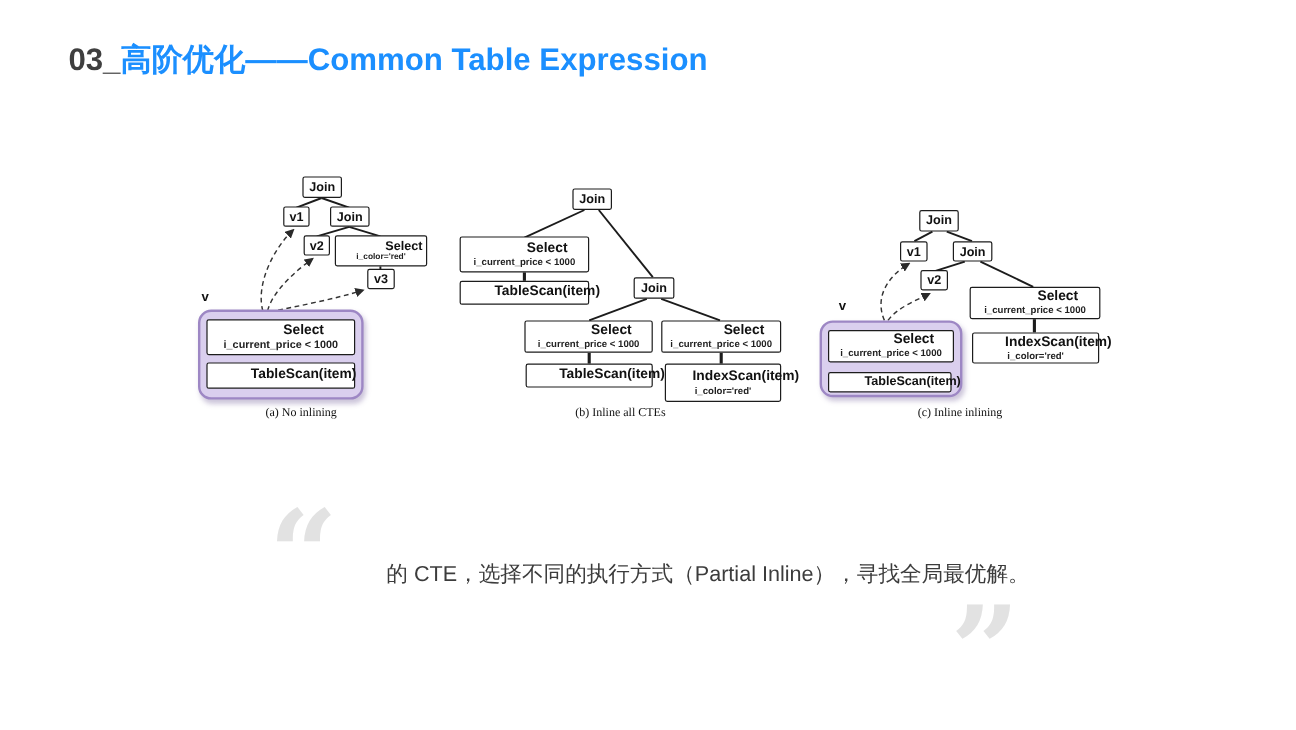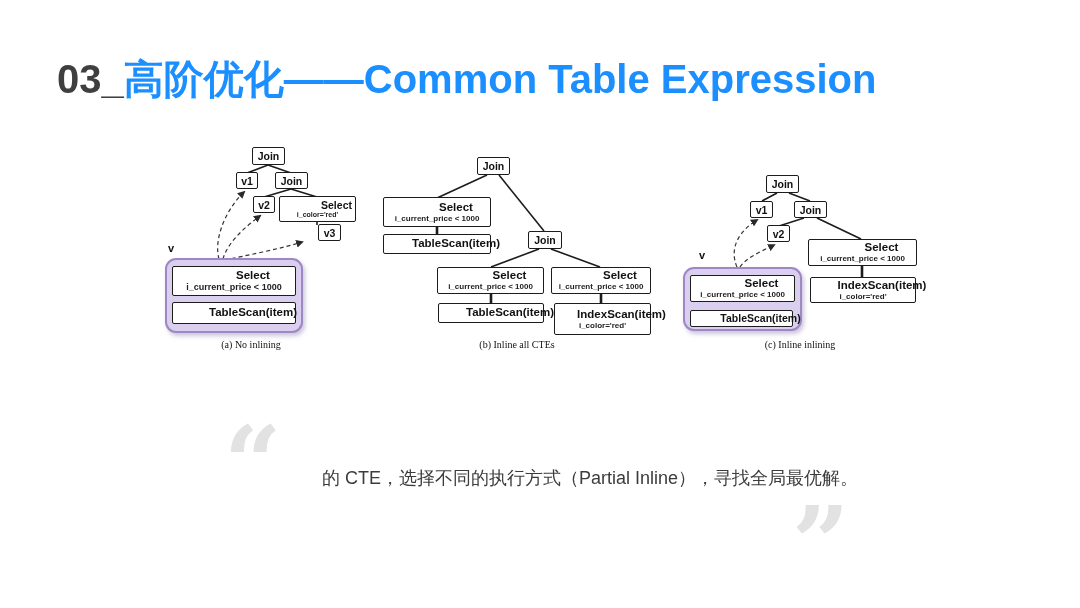--- a/index.html
+++ b/index.html
@@ -1,20 +1,20 @@
 <!DOCTYPE html>
 <html><head>
 <meta charset="utf-8">
 <style>
   * { margin:0; padding:0; box-sizing:border-box; }
   html,body { width:1080px; height:608px; background:#ffffff; overflow:hidden;
               font-family:"Liberation Sans", sans-serif; position:relative; }
 
   
-  .title { position:absolute; left:57px; top:52px; font-size:40px; font-weight:bold;
+  .title { position:absolute; left:57px; top:32px; font-size:26px; font-weight:bold;
            letter-spacing:0; white-space:nowrap; }
   .title .t-num  { color:#3f3f3f; }
   .title .t-blue { color:#1b8fff; }
 
   
   .edge-layer { position:absolute; left:0; top:0; width:1080px; height:608px;
                 pointer-events:none; }
 
   .nbox { position:absolute; background:#ffffff; border:1.5px solid #1c1c1c;
           border-radius:2px; display:flex; align-items:center; justify-content:center;
@@ -102,21 +102,21 @@
   <div class="nbox" style="left:275px;top:172px;width:33px;height:17px">
       <span>Join</span>
     </div>
   <div class="nbox" style="left:253px;top:196px;width:22px;height:17px">
       <span>v2</span>
     </div>
   <div class="bigbox" style="left:279px;top:196px;width:77px;height:26px">
     <div class="bt" style="font-size:10.5px">Select</div>
     <div class="bs" style="font-size:7px">i_color='red'</div>
   </div>
-  <div class="nbox" style="left:318px;top:224px;width:23px;height:17px">
+  <div class="nbox" style="left:306px;top:224px;width:23px;height:17px">
       <span>v3</span>
     </div>
 
   <div class="v-label" style="left:168px;top:242px">v</div>
   <div class="cte-group" style="left:165px;top:258px;width:138px;height:75px"></div>
   <div class="bigbox" style="left:172px;top:266px;width:124px;height:30px">
     <div class="bt">Select</div>
     <div class="bs" style="font-size:9px">i_current_price &lt; 1000</div>
   </div>
   <div class="bigbox" style="left:172px;top:302px;width:124px;height:22px">

